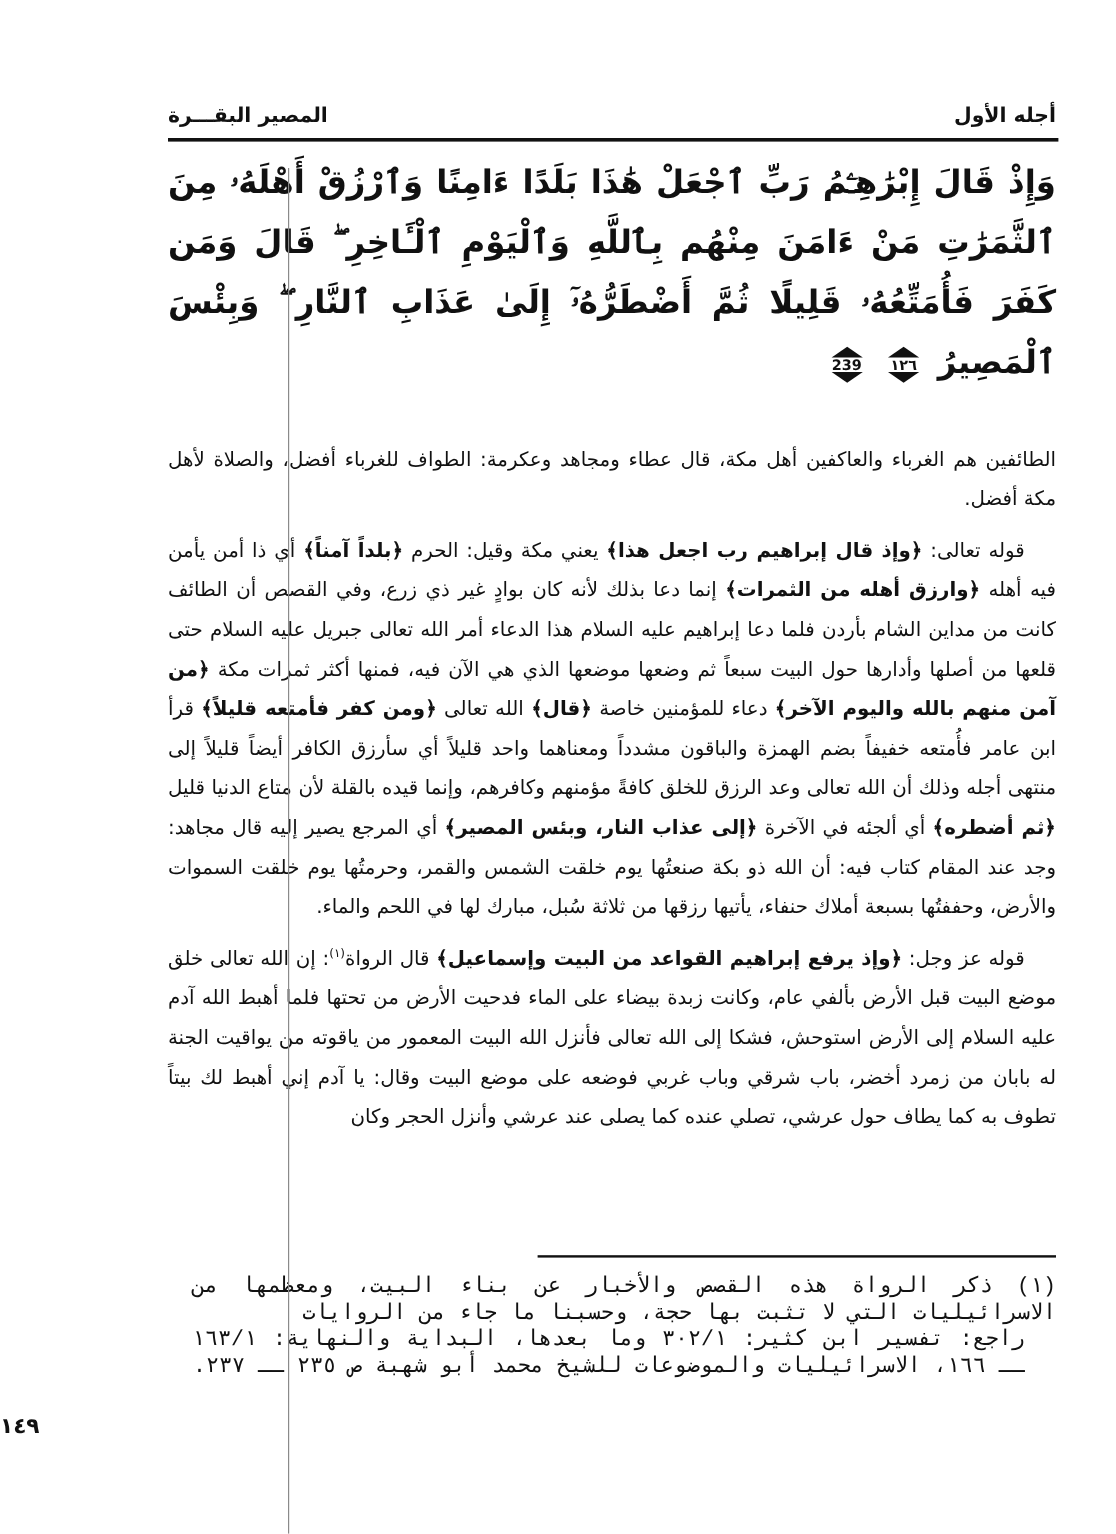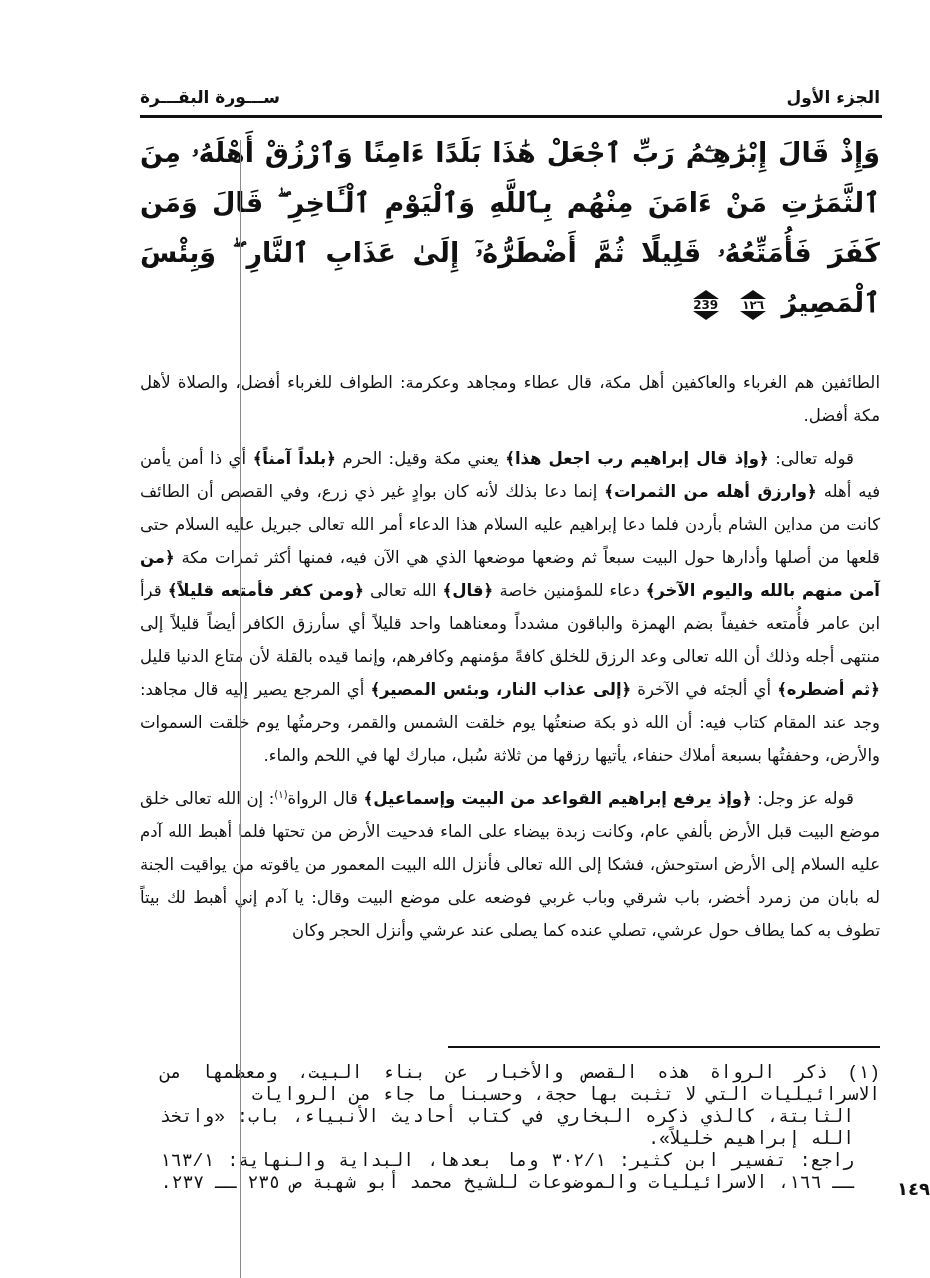--- a/index.html
+++ b/index.html
@@ -120,35 +120,35 @@
       line-height: 22px;
       text-align: justify;
     }
     .footnotes p { margin: 0; }
     .footnotes p.cont { padding-right: 26px; }
     .page-number {
       position: absolute;
       left: 0;
       width: 930px;
       top: 1178px;
-      text-align: right;
+      text-align: left;
       font-family: "DejaVu Sans", sans-serif;
       font-weight: bold;
       font-size: 18px;
       direction: rtl;
     }
   </style>
 </head>
 <body>
 
 <div class="page">
 
   <div class="running-head">
-    <span>الجزء الأول</span>
-    <span>ســـورة البقـــرة</span>
+    <span>أجله الأول</span>
+    <span>المصير البقـــرة</span>
   </div>
   <div class="head-rule"></div>
 
   <div class="quran">
     <span>وَإِذْ قَالَ إِبْرَٰهِـۧمُ رَبِّ ٱجْعَلْ هَٰذَا بَلَدًا ءَامِنًا وَٱرْزُقْ أَهْلَهُۥ مِنَ ٱلثَّمَرَٰتِ مَنْ ءَامَنَ مِنْهُم بِٱللَّهِ وَٱلْيَوْمِ ٱلْـَٔاخِرِ ۖ قَالَ وَمَن كَفَرَ فَأُمَتِّعُهُۥ قَلِيلًا ثُمَّ أَضْطَرُّهُۥٓ إِلَىٰ عَذَابِ ٱلنَّارِ ۖ وَبِئْسَ ٱلْمَصِيرُ</span>
     <span class="ayah-marker">
       <span class="cap top"></span>
       <span class="num">١٢٦</span>
       <span class="cap bottom"></span>
     </span>
@@ -166,20 +166,19 @@
     </p>
     <p class="indent">
       <span>قوله عز وجل: </span><span class="q">﴿وإذ يرفع إبراهيم القواعد من البيت وإسماعيل﴾</span><span> قال الرواة</span><sup>(١)</sup><span>: إن الله تعالى خلق موضع البيت قبل الأرض بألفي عام، وكانت زبدة بيضاء على الماء فدحيت الأرض من تحتها فلما أهبط الله آدم عليه السلام إلى الأرض استوحش، فشكا إلى الله تعالى فأنزل الله البيت المعمور من ياقوته من يواقيت الجنة له بابان من زمرد أخضر، باب شرقي وباب غربي فوضعه على موضع البيت وقال: يا آدم إني أهبط لك بيتاً تطوف به كما يطاف حول عرشي، تصلي عنده كما يصلى عند عرشي وأنزل الحجر وكان</span>
     </p>
   </div>
 
   <div class="foot-rule"></div>
 
   <div class="footnotes">
     <p>(١) ذكر الرواة هذه القصص والأخبار عن بناء البيت، ومعظمها من الاسرائيليات التي لا تثبت بها حجة، وحسبنا ما جاء من الروايات</p>
-    <p class="cont">الثابتة، كالذي ذكره البخاري في كتاب أحاديث الأنبياء، باب: «واتخذ الله إبراهيم خليلاً».</p>
     <p class="cont">راجع: تفسير ابن كثير: ٣٠٢/١ وما بعدها، البداية والنهاية: ١٦٣/١ ــ ١٦٦، الاسرائيليات والموضوعات للشيخ محمد أبو شهبة ص ٢٣٥ ــ ٢٣٧.</p>
   </div>
 
   <div class="page-number">١٤٩</div>
 
   <div class="scan-line"></div>
 </div>
 
 </body></html>

